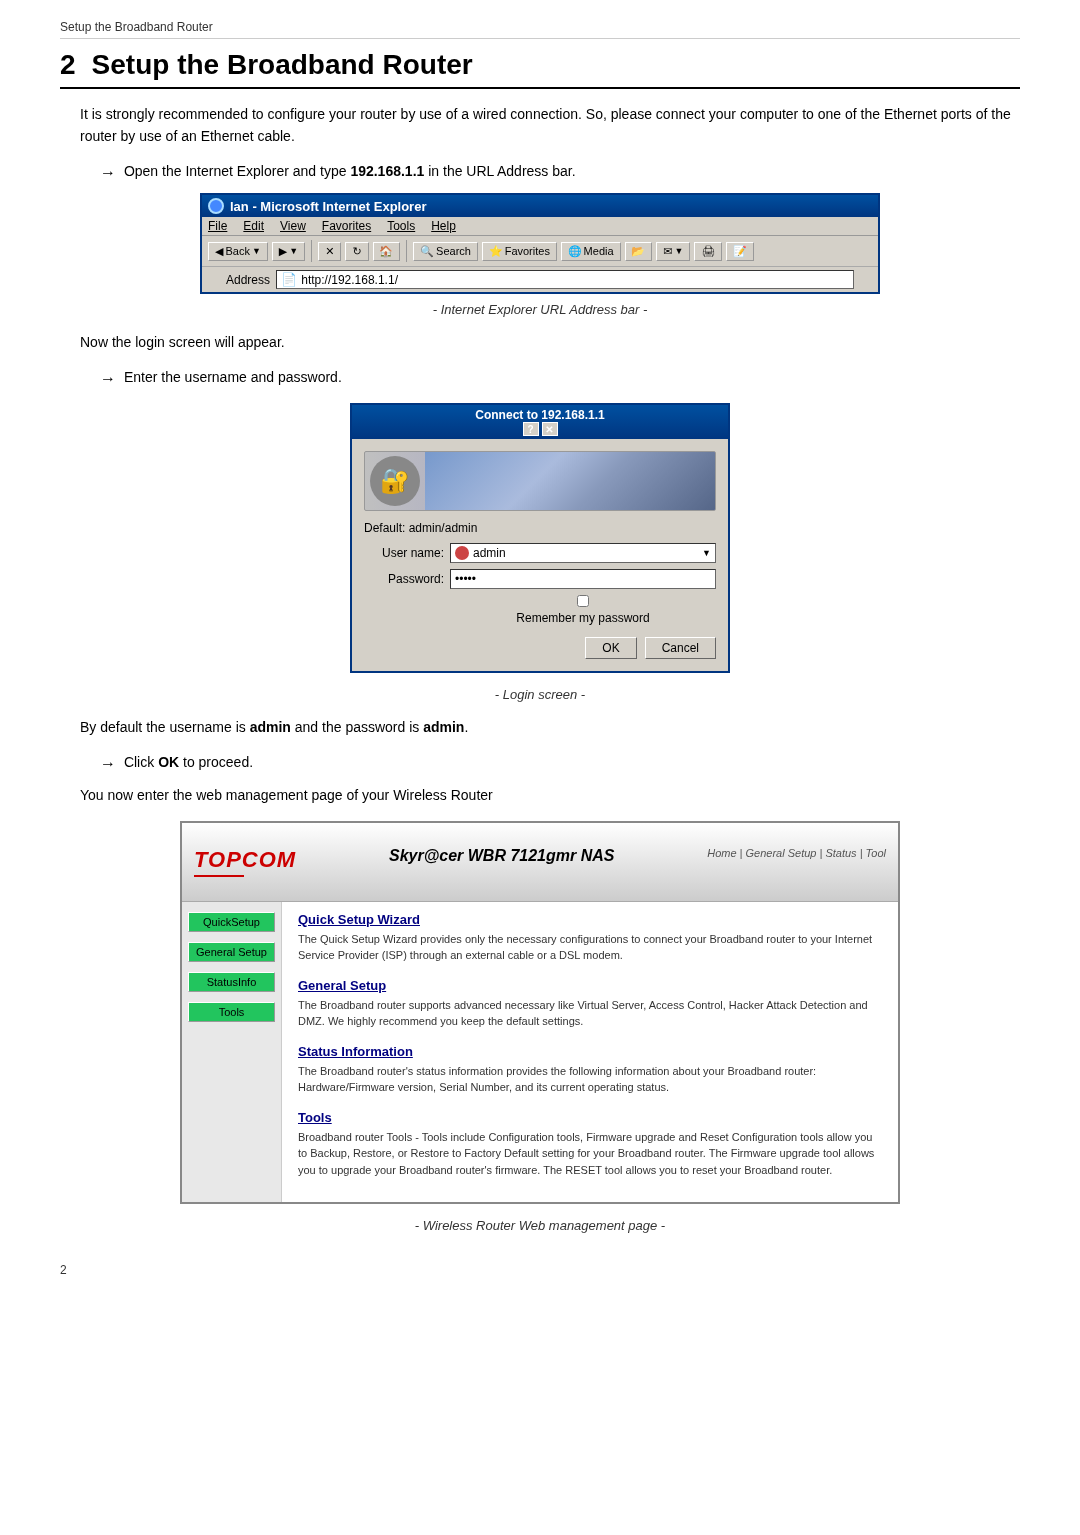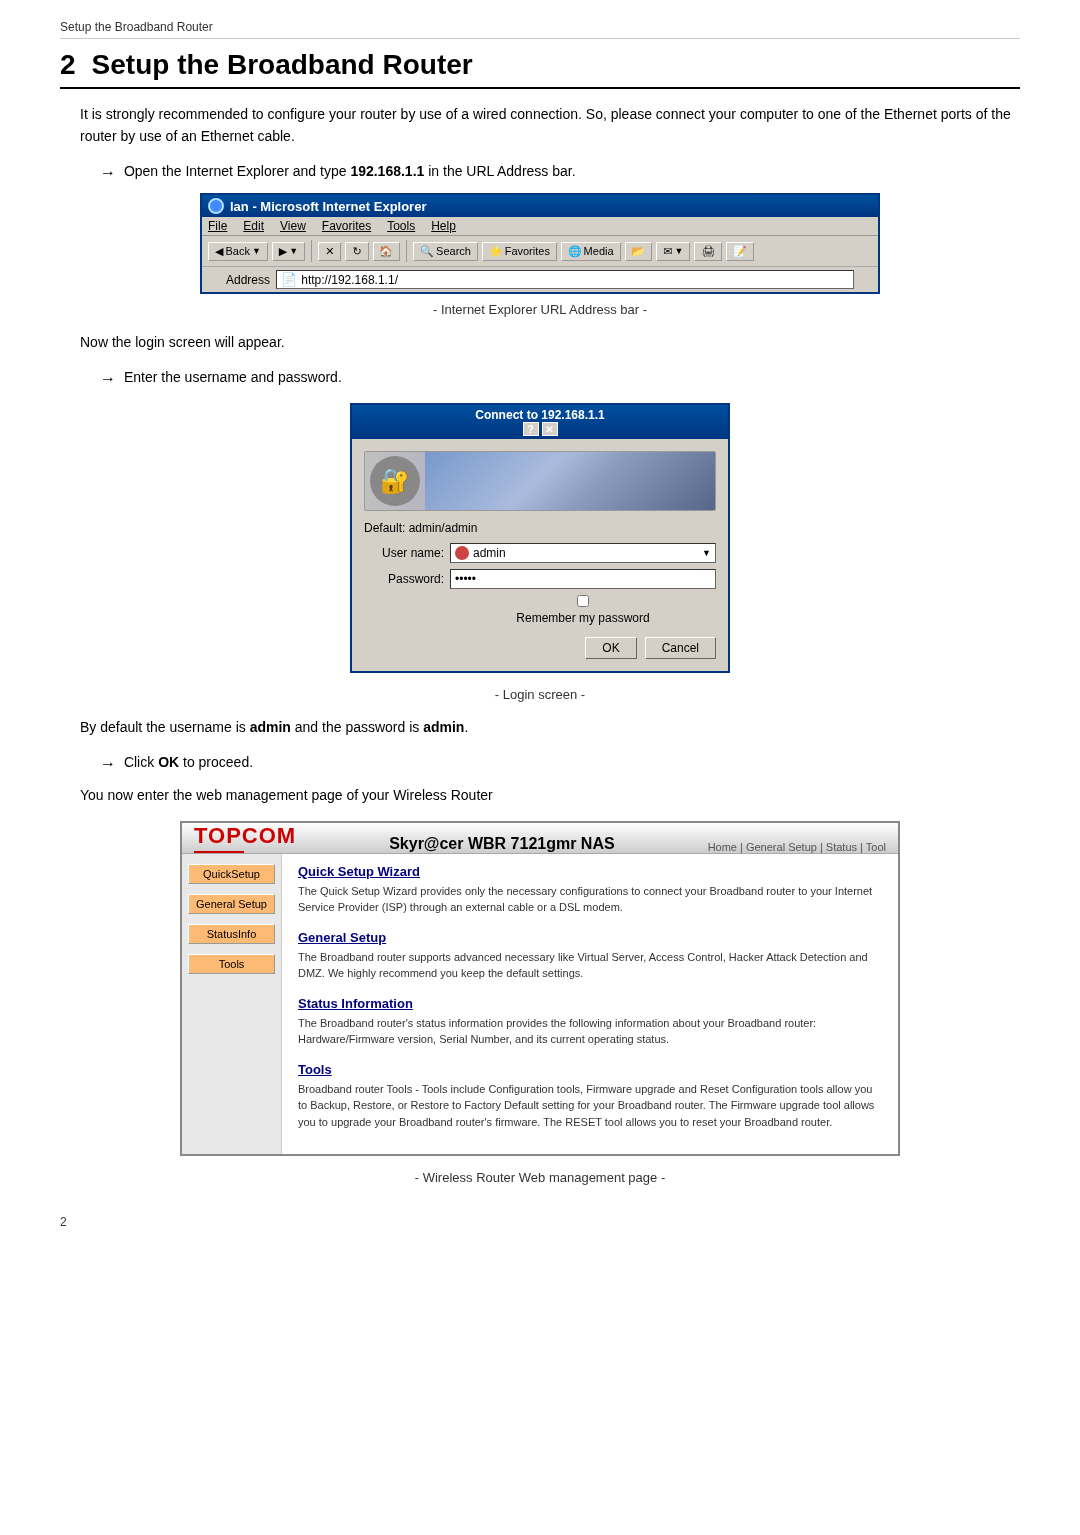--- a/index.html
+++ b/index.html
@@ -137,20 +137,21 @@
       padding: 1px 4px;
       font-size: 12px;
       flex: 1;
       display: flex;
       align-items: center;
       gap: 4px;
     }
 
     .caption-text {
       text-align: center;
+      font-style: italic;
       font-size: 13px;
       margin: 8px 0 14px 0;
       color: #333;
     }
 
     
     .login-dialog-wrapper {
       display: flex;
       justify-content: center;
       margin: 14px 0;
@@ -291,24 +292,25 @@
       border: 2px solid #888;
       background: #fff;
       margin: 14px auto;
       width: 720px;
       font-size: 12px;
     }
 
     .router-header {
       background: linear-gradient(to bottom, #ffffff, #cccccc);
       display: flex;
-      align-items: flex-end;
+      align-items: flex-start;
       justify-content: space-between;
-      padding: 0 12px;
+      padding: 24px 12px;
       border-bottom: 1px solid #aaa;
+      font-style: italic;
     }
 
     .router-logo {
       font-size: 22px;
       font-weight: bold;
       color: #cc0000;
       font-family: 'Arial Black', sans-serif;
       letter-spacing: 1px;
     }
 
@@ -337,21 +339,21 @@
       width: 100px;
       background: #e8e8e8;
       padding: 10px 6px;
       border-right: 1px solid #ccc;
       display: flex;
       flex-direction: column;
       gap: 10px;
     }
 
     .sidebar-btn {
-      background: #fdba74;
+      background: #22c55e;
       border: 1px solid #999;
       border-top-color: #fff;
       border-left-color: #fff;
       padding: 3px 6px;
       font-size: 11px;
       text-align: center;
       cursor: pointer;
     }
 
     .router-content {

